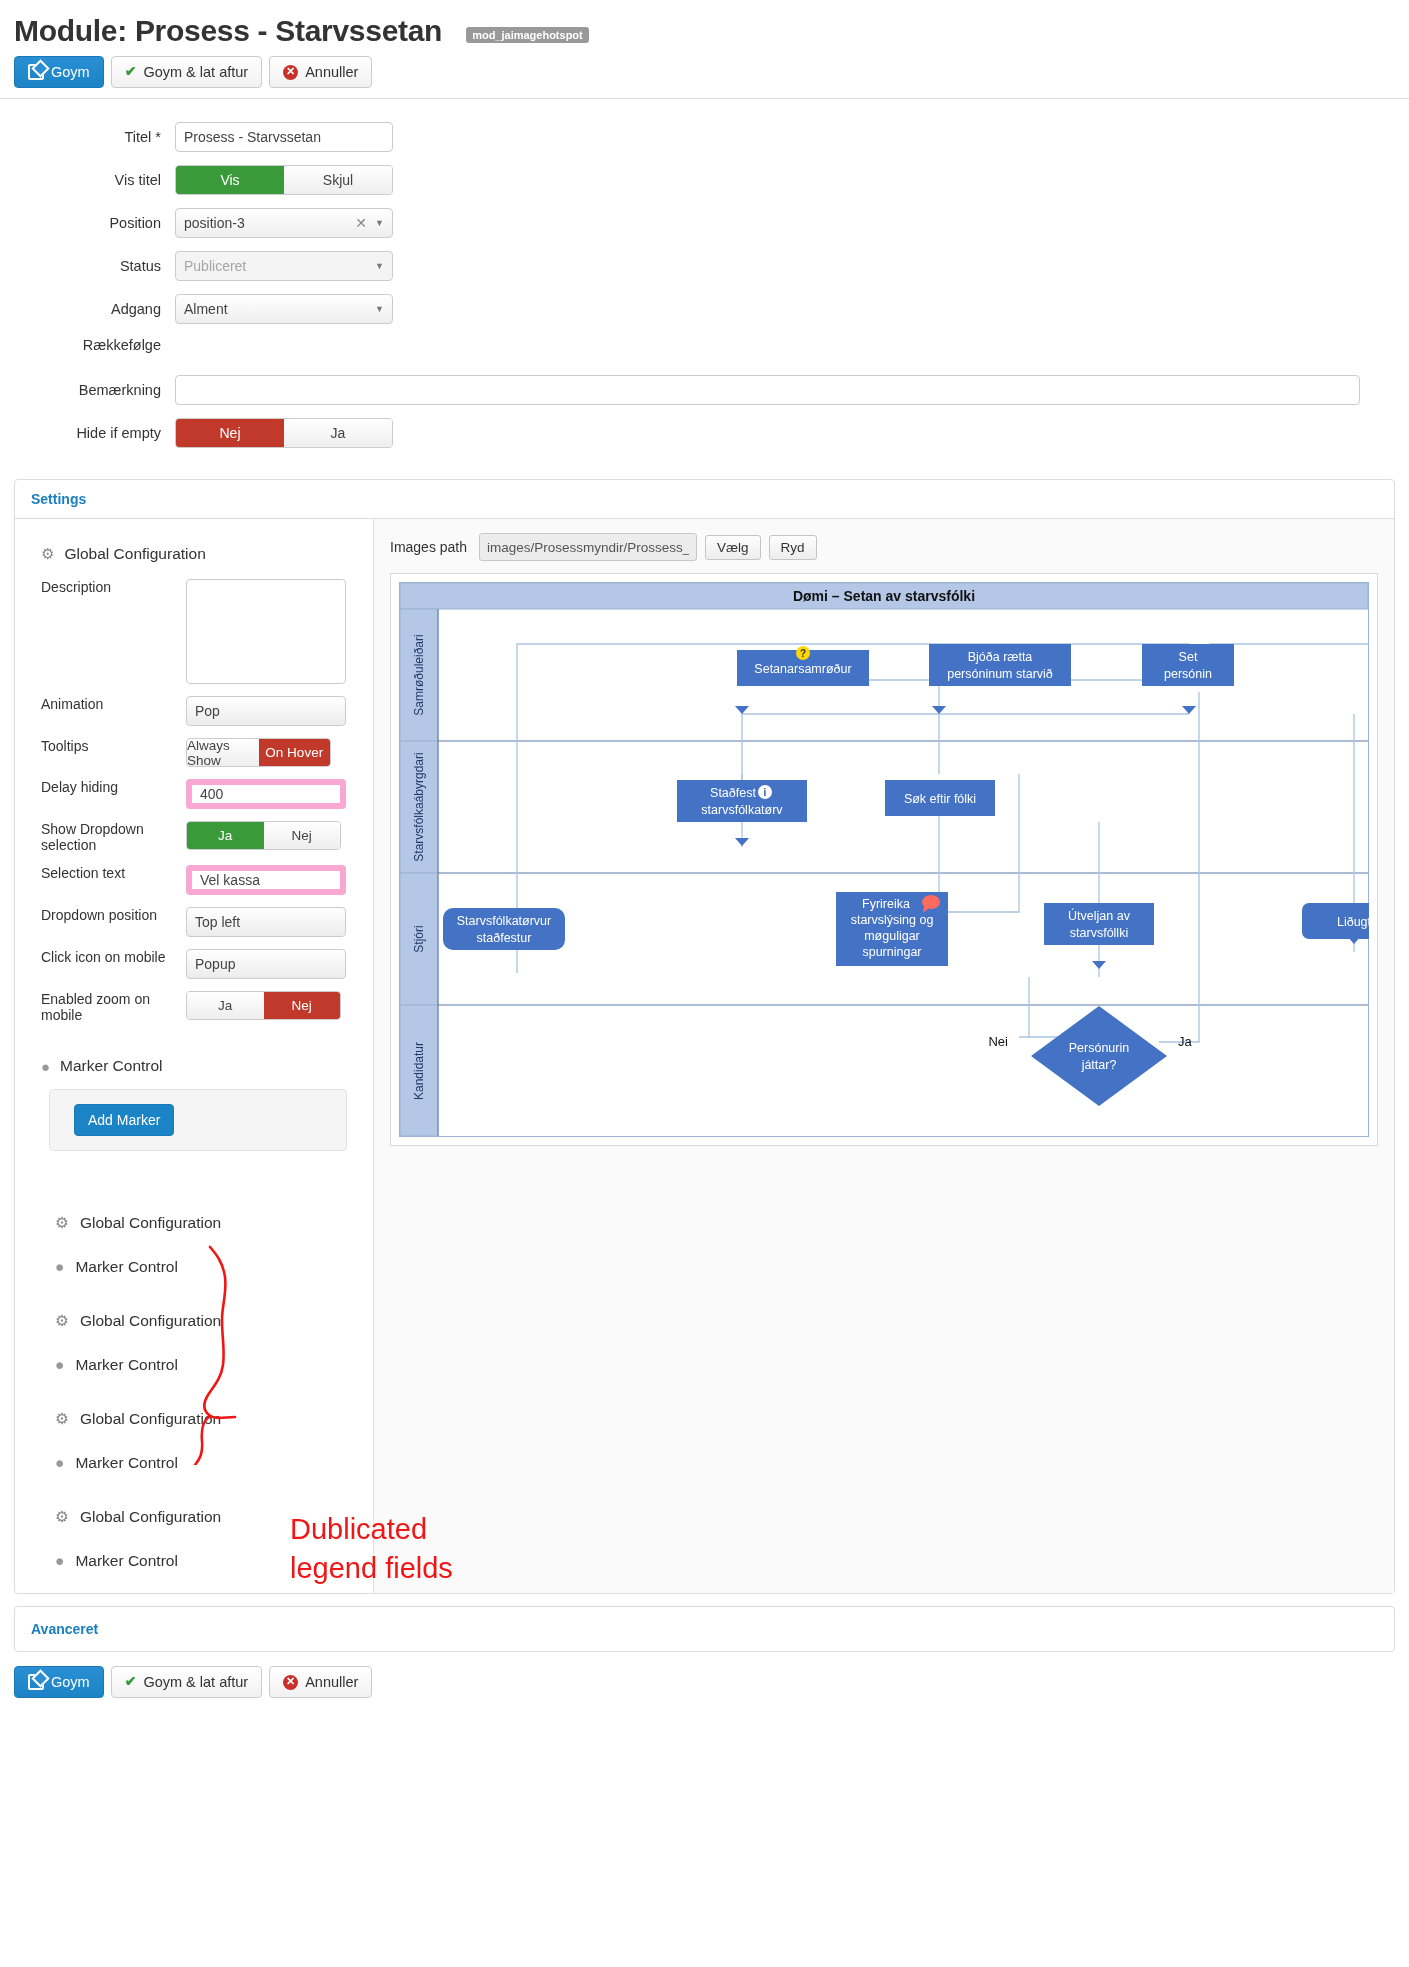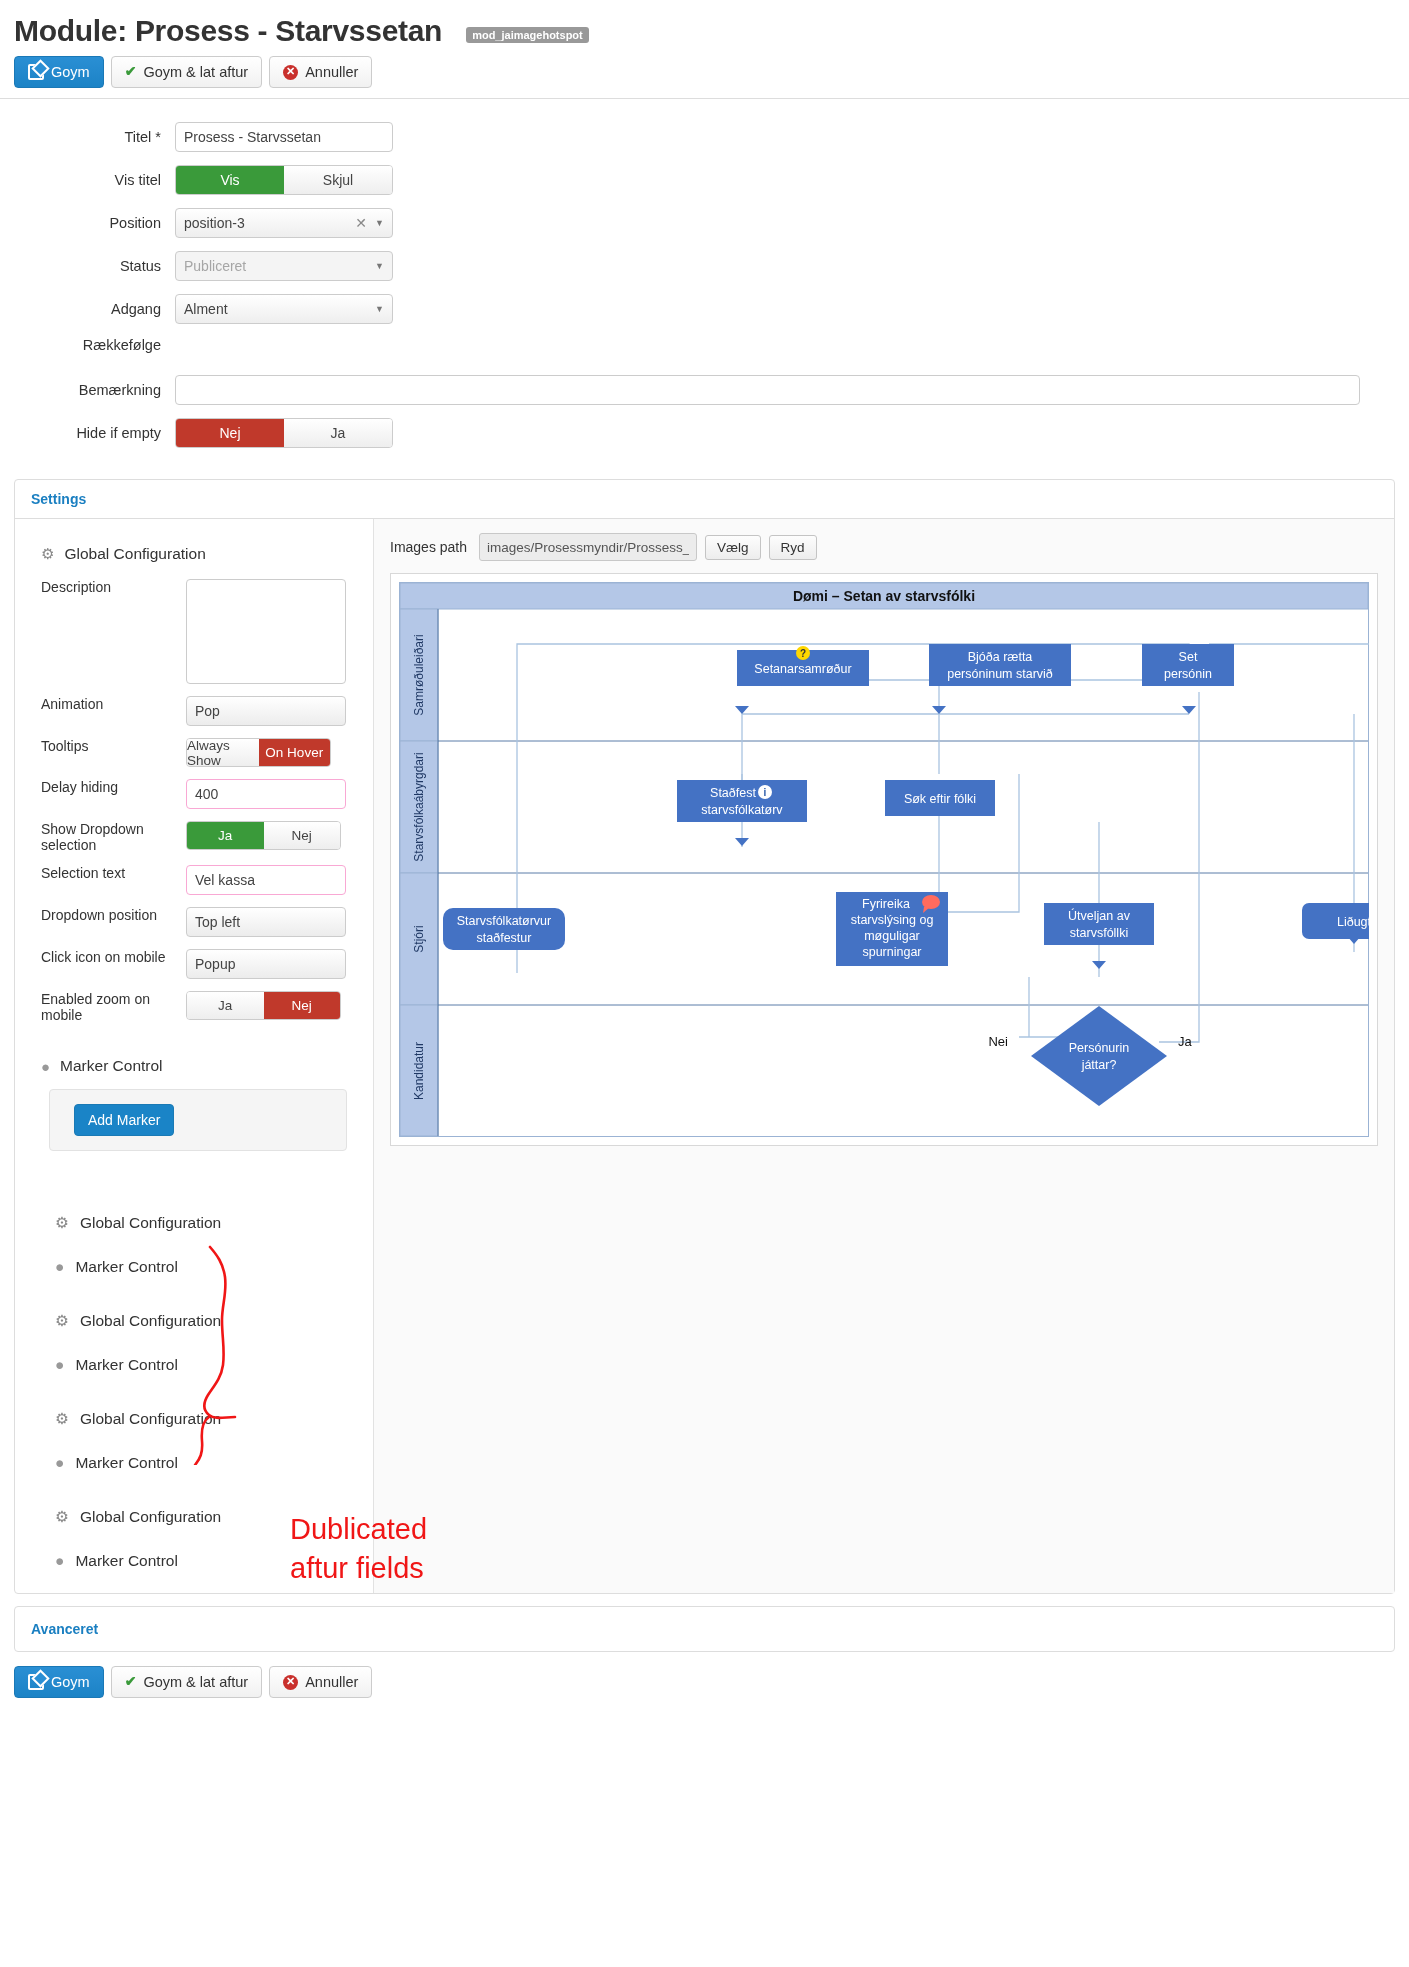--- a/index.html
+++ b/index.html
@@ -78,21 +78,21 @@
   .col-right { flex:1; background:#fafafa; padding: 14px 16px 16px 16px; }
 
   .sec-head { display:flex; align-items:center; gap:10px; padding: 8px 0 16px 26px; }
   .sec-head .gear { color:#888; font-size:15px; }
   .sec-head .pin  { color:#999; font-size:15px; }
   .sec-head .txt  { font-size:15.5px; color:#333; }
 
   .srow { display:flex; align-items:flex-start; margin-bottom:12px; padding-left:26px; }
   .slabel { width: 145px; font-size:14px; color:#333; }
   .sinput {
-    width:160px; height:30px; padding:4px 8px; font-size:14px; border:1px solid #f9a8d4;
+    width:160px; height:30px; padding:4px 8px; font-size:14px; border:6px solid #f9a8d4;
     border-radius:4px; background:#fff; color:#444; font-family:"Liberation Sans", sans-serif;
   }
   .sselect {
     width:160px; height:30px; padding:4px 8px; font-size:14px; border:1px solid #ccc;
     border-radius:4px; background:linear-gradient(#fff,#ececec); color:#444;
     display:flex; align-items:center;
   }
   .starea {
     width:160px; height:105px; padding:6px 8px; font-size:14px; border:1px solid #ccc;
     border-radius:4px; background:#fff; resize:none; font-family:"Liberation Sans", sans-serif;
@@ -457,21 +457,21 @@
 </div>
 
 <svg class="anno-svg" width="140" height="220">
   <path d="M55,2 C62,10 68,18 70,32 C72,48 67,60 67,75 C67,92 70,105 68,120
            C66,134 58,142 53,150 C48,158 48,165 54,170 C60,175 70,172 80,172
            M54,172 C48,176 46,184 47,196 C48,208 45,214 40,220" fill="none" stroke="#f01616" stroke-width="2.6" stroke-linecap="round" stroke-linejoin="round"></path>
 </svg>
 
 <div class="annotation">
   <div>Dublicated</div>
-  <div>aftur fields</div>
+  <div>legend fields</div>
 </div>
 
 <div class="adv-panel">
   <span class="adv-link">Avanceret</span>
 </div>
 
 <div class="toolbar bottom">
   <div class="btn btn-primary">
     <span class="ic-save"></span>
     <span>Goym</span>

